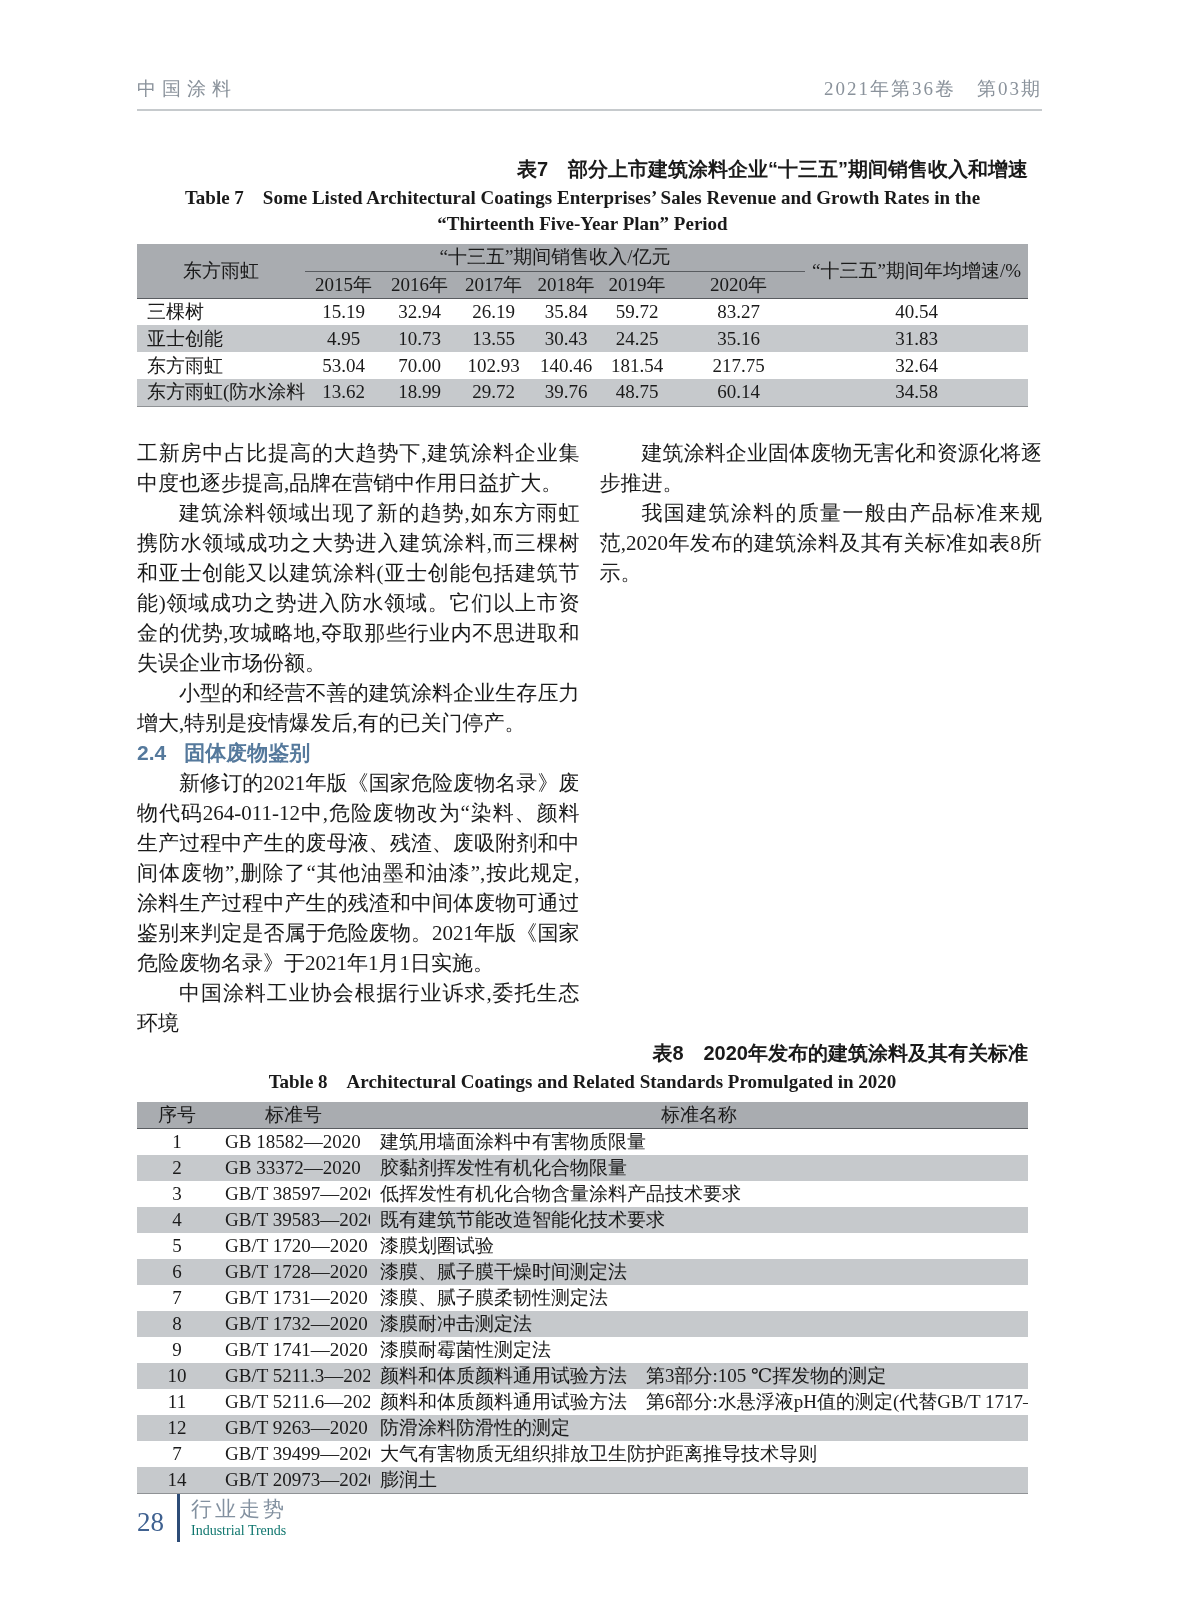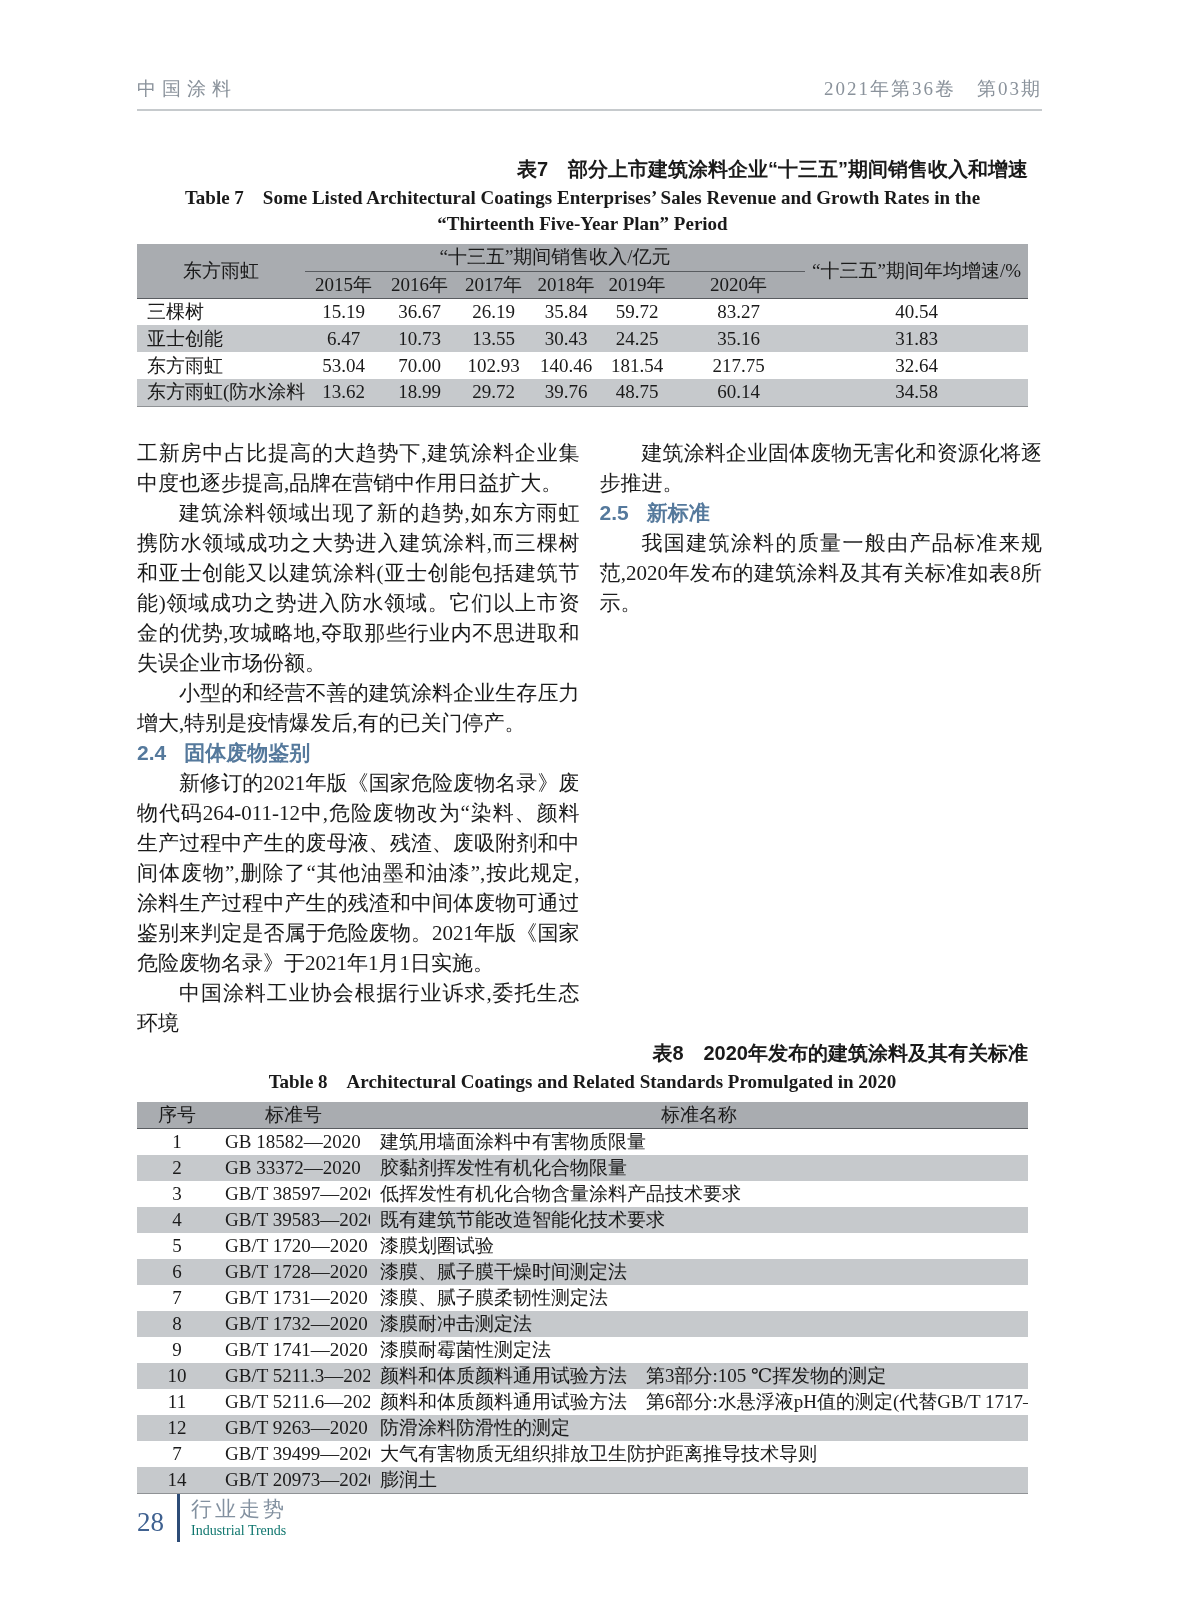--- a/index.html
+++ b/index.html
@@ -106,30 +106,30 @@
             <th>2017年</th>
             <th>2018年</th>
             <th>2019年</th>
             <th>2020年</th>
           </tr>
       </thead>
       <tbody id="t7-body">
           <tr>
             <td class="cell-left">三棵树</td>
             <td>15.19</td>
-            <td>36.67</td>
+            <td>32.94</td>
             <td>26.19</td>
             <td>35.84</td>
             <td>59.72</td>
             <td>83.27</td>
             <td>40.54</td>
           </tr>
           <tr>
             <td class="cell-left">亚士创能</td>
-            <td>6.47</td>
+            <td>4.95</td>
             <td>10.73</td>
             <td>13.55</td>
             <td>30.43</td>
             <td>24.25</td>
             <td>35.16</td>
             <td>31.83</td>
           </tr>
           <tr>
             <td class="cell-left">东方雨虹</td>
             <td>53.04</td>
@@ -160,23 +160,20 @@
       <p class="indent">建筑涂料领域出现了新的趋势,如东方雨虹携防水领域成功之大势进入建筑涂料,而三棵树和亚士创能又以建筑涂料(亚士创能包括建筑节能)领域成功之势进入防水领域。它们以上市资金的优势,攻城略地,夺取那些行业内不思进取和失误企业市场份额。</p>
       <p class="indent">小型的和经营不善的建筑涂料企业生存压力增大,特别是疫情爆发后,有的已关门停产。</p>
       <h3 class="sec-heading">
         <span class="sec-num">2.4</span><span>固体废物鉴别</span>
       </h3>
       <p class="indent">新修订的2021年版《国家危险废物名录》废物代码264-011-12中,危险废物改为“染料、颜料生产过程中产生的废母液、残渣、废吸附剂和中间体废物”,删除了“其他油墨和油漆”,按此规定,涂料生产过程中产生的残渣和中间体废物可通过鉴别来判定是否属于危险废物。2021年版《国家危险废物名录》于2021年1月1日实施。</p>
       <p class="indent">中国涂料工业协会根据行业诉求,委托生态环境</p>
     </div>
     <div class="col">
       <p class="indent">建筑涂料企业固体废物无害化和资源化将逐步推进。</p>
-      <h3 class="sec-heading">
-        <span class="sec-num">2.5</span><span>新标准</span>
-      </h3>
       <p class="indent">我国建筑涂料的质量一般由产品标准来规范,2020年发布的建筑涂料及其有关标准如表8所示。</p>
     </div>
   </div>
 
   <div class="t8-block">
     <div class="tbl-title-zh">表8　2020年发布的建筑涂料及其有关标准</div>
     <div class="tbl-title-en">Table 8　Architectural Coatings and Related Standards Promulgated in 2020</div>
     <table>
       <colgroup>
         <col style="width:80px">

